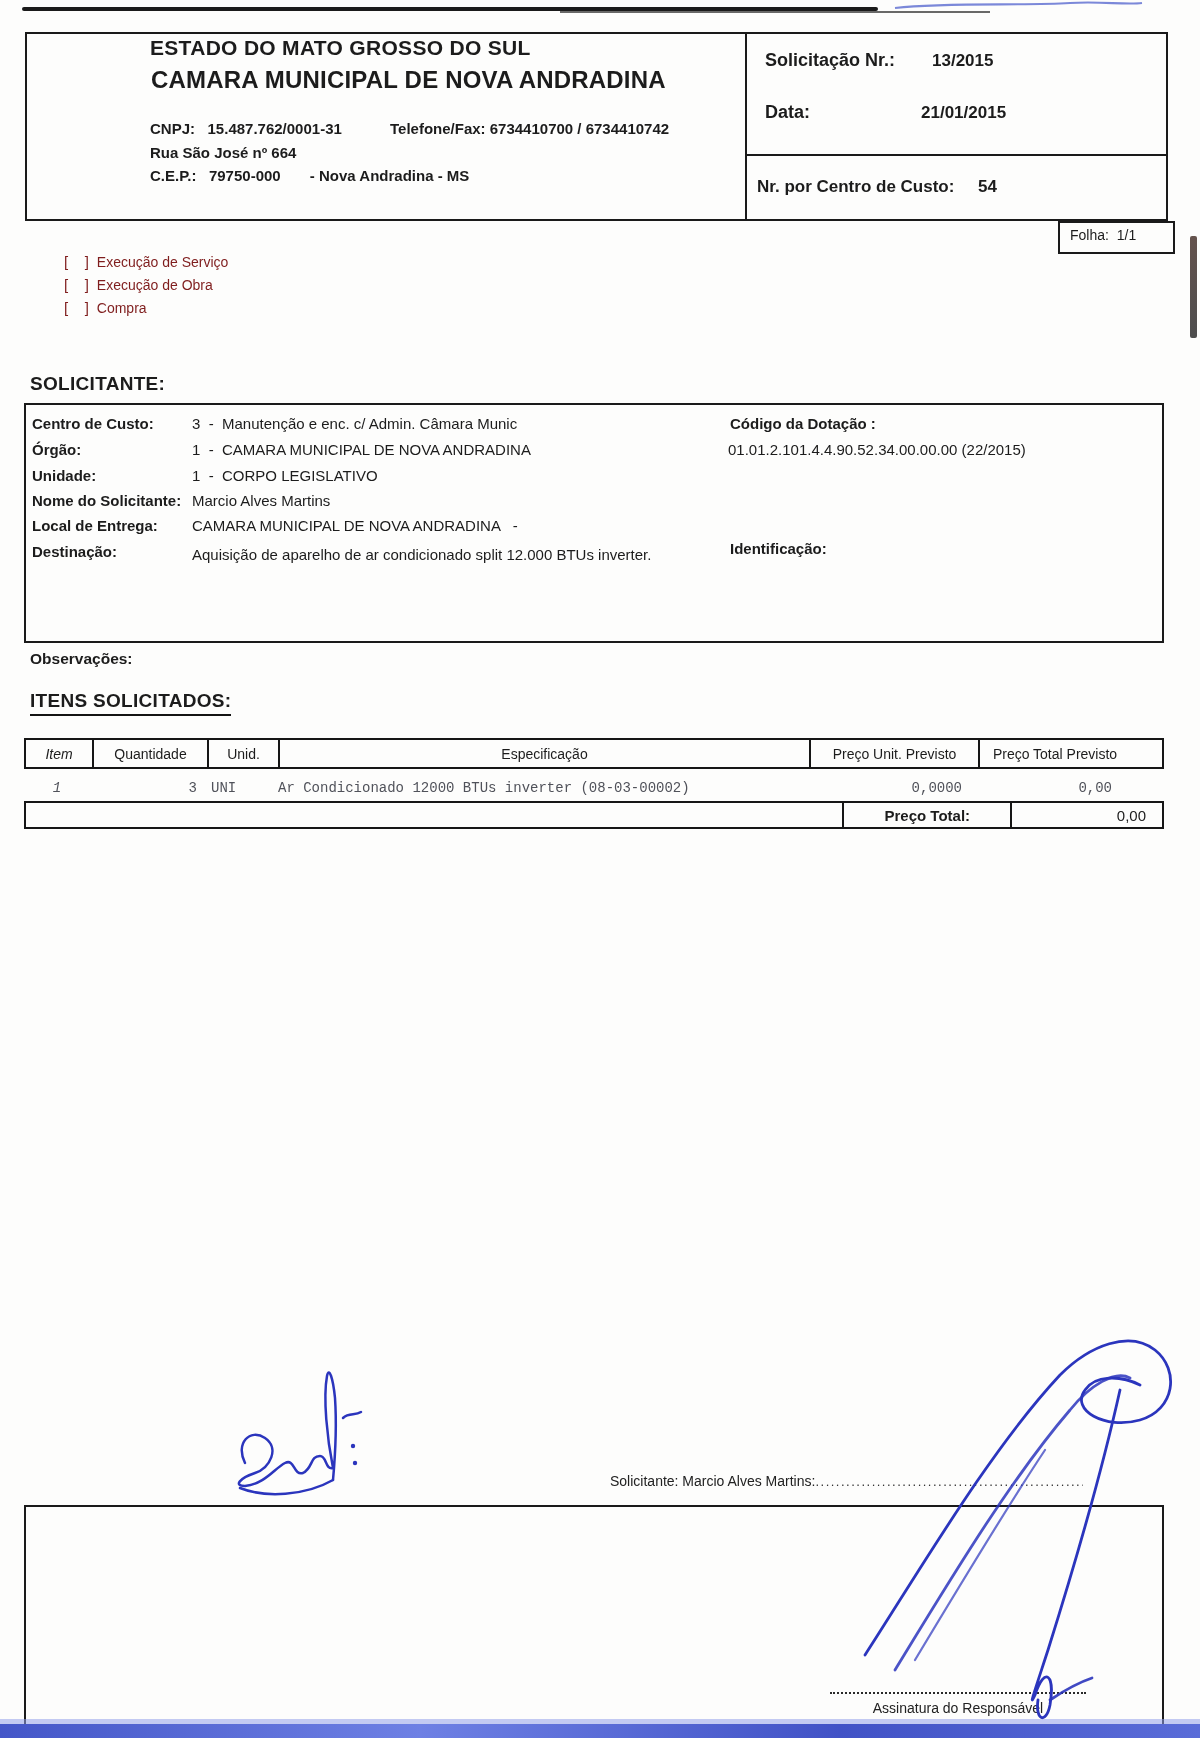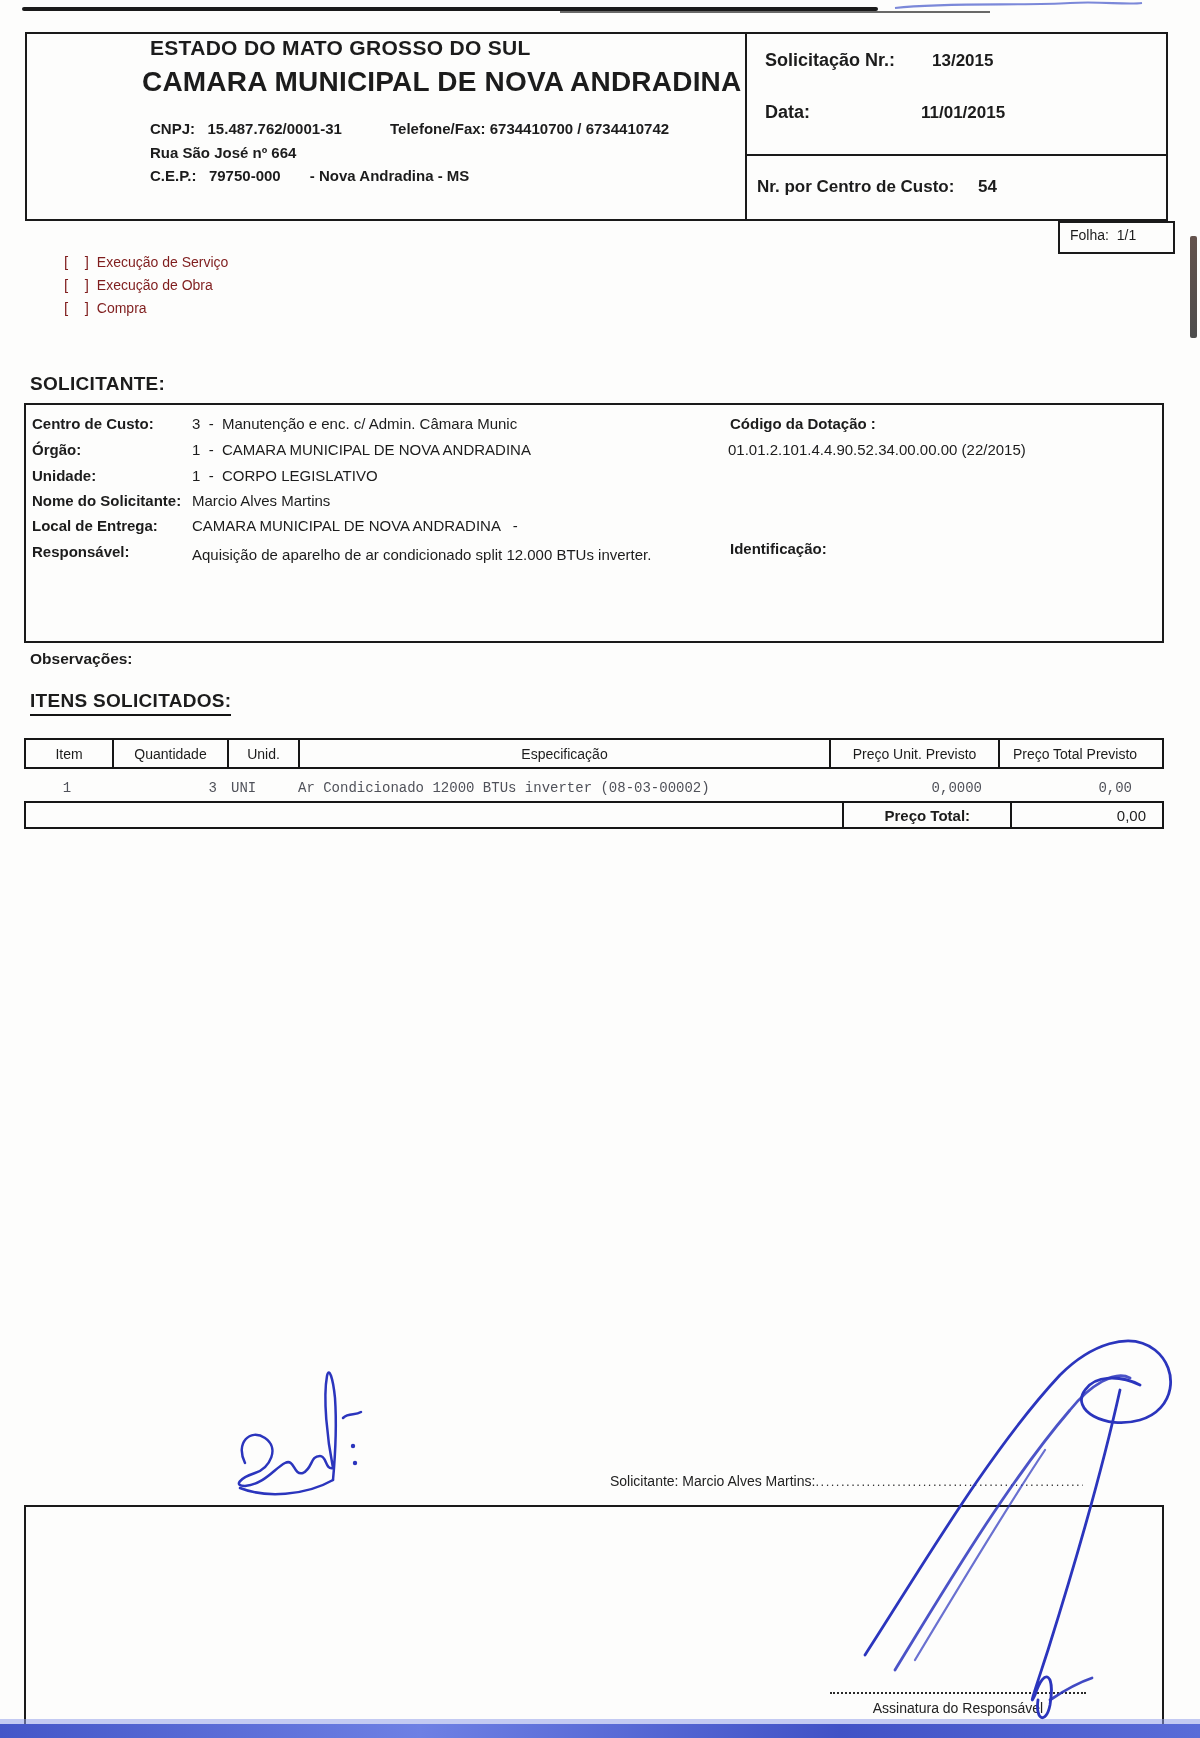--- a/index.html
+++ b/index.html
@@ -16,41 +16,41 @@
   .right-edge{left:1190px;top:236px;width:7px;height:102px;background:linear-gradient(#4a352e,#2e2e2e);opacity:.85;border-radius:2px;}
   .blue-strip{left:0;top:1724px;width:1200px;height:14px;background:linear-gradient(90deg,#4456c8,#6e80e4 35%,#4152c6 70%,#5a6cd8);}
   .blue-strip2{left:0;top:1719px;width:1200px;height:5px;background:#93a1ea;opacity:.55;}
   
   .box{border:2px solid #1a1a1a;box-sizing:border-box;}
   .hbox-left{left:25px;top:32px;width:722px;height:189px;}
   .hbox-rt{left:745px;top:32px;width:423px;height:124px;}
   .hbox-rb{left:745px;top:154px;width:423px;height:67px;}
   .folha-box{left:1058px;top:221px;width:117px;height:33px;}
   .org1{left:150px;top:36px;font-size:21px;letter-spacing:.3px;}
-  .org2{left:142px;top:66px;font-size:28px;letter-spacing:.2px;}
+  .org2{left:151px;top:66px;font-size:24px;letter-spacing:.2px;}
   .hinfo{font-size:15px;}
   .title{
     left:228px;top:294px;width:716px;text-align:center;font-weight:bold;font-size:17.5px;
     word-spacing:7px;border-bottom:2.5px solid #141414;padding-bottom:4px;letter-spacing:.2px;
   }
   .chk{font-size:14px;color:#7f1d1d;margin-left:34px;}
   .chk .br{white-space:pre;font-size:15px;}
   .sec-head{font-size:19px;font-weight:bold;letter-spacing:.3px;}
   .main-box{left:24px;top:403px;width:1140px;height:240px;}
   .flabel{font-size:15px;font-weight:bold;}
   .fvalue{font-size:15px;}
   .obs{left:30px;top:650px;font-size:15.5px;font-weight:bold;}
   .itens-head{left:30px;top:690px;font-size:19px;font-weight:bold;border-bottom:2.5px solid #141414;padding-bottom:2px;letter-spacing:.3px;}
   
   .t-head{left:24px;top:738px;width:1140px;height:31px;display:flex;border:2.5px solid #161616;box-sizing:border-box;}
   .t-head .cell{display:flex;align-items:center;justify-content:center;font-size:14px;box-sizing:border-box;border-left:2px solid #161616;height:100%;}
   .t-head .cell:first-child{border-left:none;}
   .t-row{left:24px;top:776px;width:1140px;height:24px;display:flex;font-family:"Liberation Mono", monospace;font-size:14px;color:#50525a;}
   .t-row .cell{box-sizing:border-box;display:flex;align-items:center;}
-  .w1{width:86px;} .w2{width:115px;} .w3{width:71px;} .w4{width:531px;} .w5{width:169px;} .w6{width:152px;}
+  .w1{width:66px;font-style:italic;} .w2{width:115px;} .w3{width:71px;} .w4{width:531px;} .w5{width:169px;} .w6{width:152px;}
   .t-total{left:24px;top:801px;width:1140px;height:28px;display:flex;border:2.5px solid #161616;box-sizing:border-box;}
   .t-total .cell{box-sizing:border-box;display:flex;align-items:center;height:100%;}
   .t-total .cell.bordered{border-left:2px solid #161616;}
   .ct{justify-content:center;} .rt{justify-content:flex-end;}
   
   .sol-line{left:610px;top:1473px;font-size:14px;color:#222;}
   .dots{display:inline-block;width:268px;overflow:hidden;vertical-align:bottom;letter-spacing:1.5px;font-size:13px;color:#333;white-space:nowrap;}
   .bottom-box{left:24px;top:1505px;width:1140px;height:231px;border:2px solid #1a1a1a;box-sizing:border-box;}
   .date-line{left:72px;top:1554px;font-size:16px;word-spacing:9px;}
   .assin-line{left:830px;top:1692px;width:256px;border-top:2px dotted #2a2a2a;}
@@ -81,21 +81,21 @@
   <div class="abs hinfo b" style="left:150px;top:167px;">
     <span>C.E.P.:</span>
     <span class="pre">  </span><span>79750-000</span>
     <span class="pre">      </span><span>- Nova Andradina - MS</span>
   </div>
 
   <div class="abs box hbox-rt"></div>
   <div class="abs b" style="left:765px;top:50px;font-size:18px;">Solicitação Nr.:</div>
   <div class="abs b" style="left:932px;top:51px;font-size:17px;">13/2015</div>
   <div class="abs b" style="left:765px;top:102px;font-size:18px;">Data:</div>
-  <div class="abs b" style="left:921px;top:103px;font-size:17px;">11/01/2015</div>
+  <div class="abs b" style="left:921px;top:103px;font-size:17px;">21/01/2015</div>
   <div class="abs box hbox-rb"></div>
   <div class="abs b" style="left:757px;top:177px;font-size:17px;">Nr. por Centro de Custo:</div>
   <div class="abs b" style="left:978px;top:177px;font-size:17px;">54</div>
 
   <div class="abs box folha-box"></div>
   <div class="abs" style="left:1070px;top:227px;font-size:14px;">
     <span>Folha:</span>
     <span class="pre"> </span><span>1/1</span>
   </div>
 
@@ -119,21 +119,21 @@
   <div class="abs flabel" style="left:32px;top:415px;">Centro de Custo:</div>
   <div class="abs fvalue pre" style="left:192px;top:415px;">3  -  Manutenção e enc. c/ Admin. Câmara Munic</div>
   <div class="abs flabel" style="left:32px;top:441px;">Órgão:</div>
   <div class="abs fvalue pre" style="left:192px;top:441px;">1  -  CAMARA MUNICIPAL DE NOVA ANDRADINA</div>
   <div class="abs flabel" style="left:32px;top:467px;">Unidade:</div>
   <div class="abs fvalue pre" style="left:192px;top:467px;">1  -  CORPO LEGISLATIVO</div>
   <div class="abs flabel" style="left:32px;top:492px;">Nome do Solicitante:</div>
   <div class="abs fvalue pre" style="left:192px;top:492px;">Marcio Alves Martins</div>
   <div class="abs flabel" style="left:32px;top:517px;">Local de Entrega:</div>
   <div class="abs fvalue pre" style="left:192px;top:517px;">CAMARA MUNICIPAL DE NOVA ANDRADINA   -</div>
-  <div class="abs flabel" style="left:32px;top:543px;">Responsável:</div>
+  <div class="abs flabel" style="left:32px;top:543px;">Destinação:</div>
   <div class="abs fvalue pre" style="left:192px;top:546px;">Aquisição de aparelho de ar condicionado split 12.000 BTUs inverter.</div>
 
   <div class="abs flabel" style="left:730px;top:415px;">Código da Dotação :</div>
   <div class="abs fvalue" style="left:728px;top:441px;">01.01.2.101.4.4.90.52.34.00.00.00 (22/2015)</div>
   <div class="abs flabel" style="left:730px;top:540px;">Identificação:</div>
 
   <div class="abs obs">Observações:</div>
 
   <div class="abs itens-head">ITENS SOLICITADOS:</div>
 

